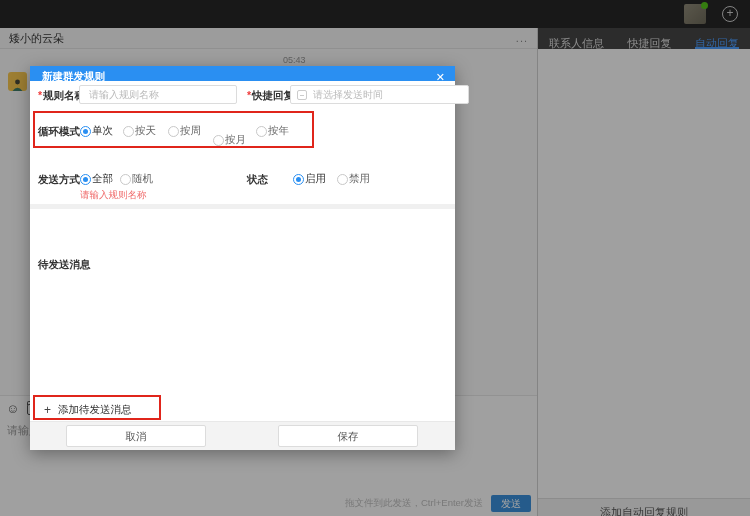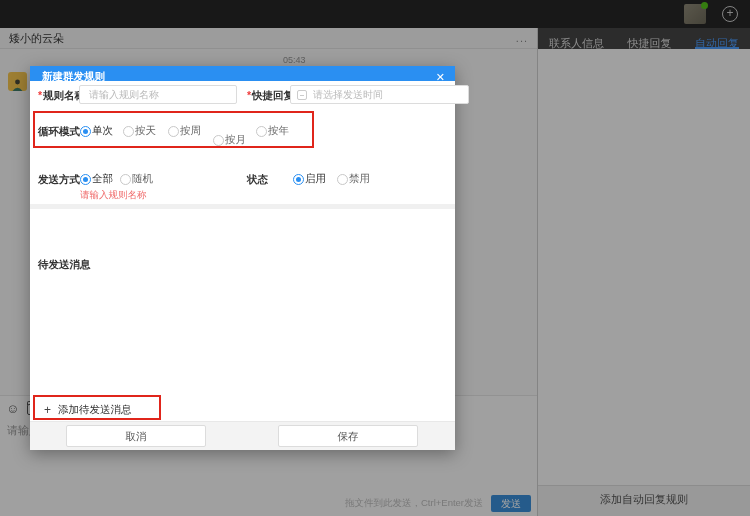--- a/index.html
+++ b/index.html
@@ -85,21 +85,21 @@
     position:absolute; left:0; top:0; width:100%; height:21px;
     background:#454545; display:flex; align-items:stretch;
     justify-content:space-between; padding:0 11px;
   }
   .rp-tab {
     font-size:11px; color:#dddddd; display:flex; align-items:center;
     border-bottom:2px solid transparent; padding-top:11px;
   }
   .rp-tab.active { color:#4d9fff; border-bottom-color:#4d9fff; }
   .rp-footer {
-    position:absolute; left:0; bottom:0; width:100%; height:31px;
+    position:absolute; left:0; bottom:0; width:100%; height:18px;
     background:#f0f0f0; border-top:1px solid #dcdcdc;
     font-size:11px; color:#555; text-align:center; line-height:26px;
   }
 
   
   .overlay {
     position:absolute; left:0; top:0; width:750px; height:516px;
     background:rgba(0,0,0,0.36); z-index:5;
   }
 

